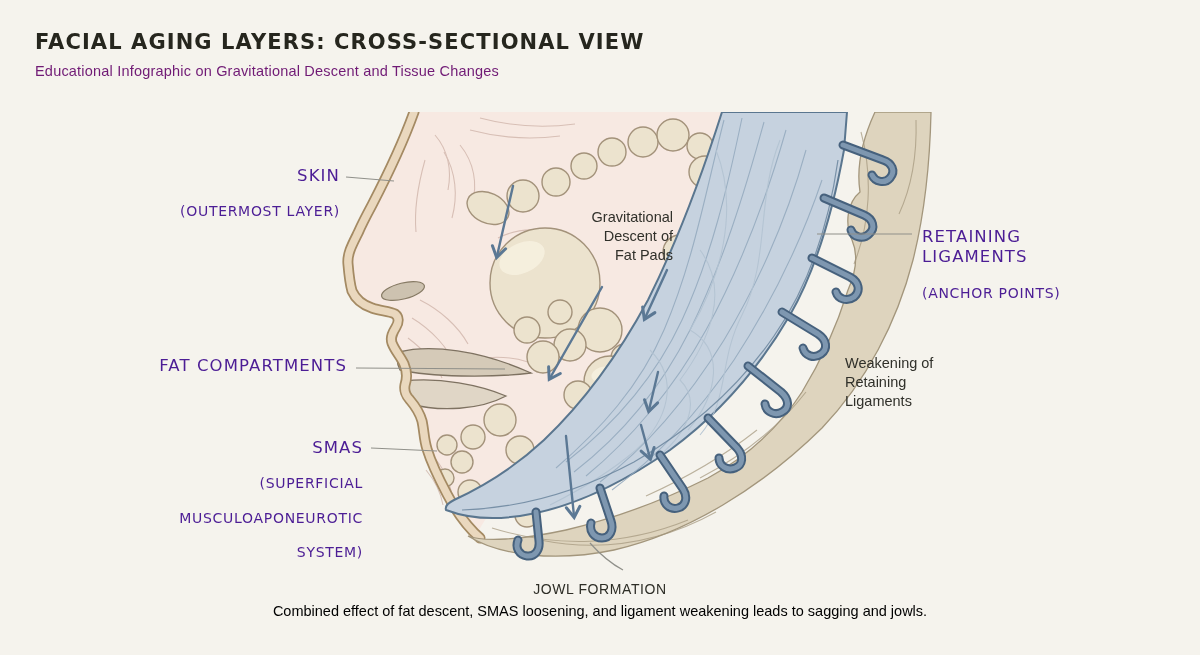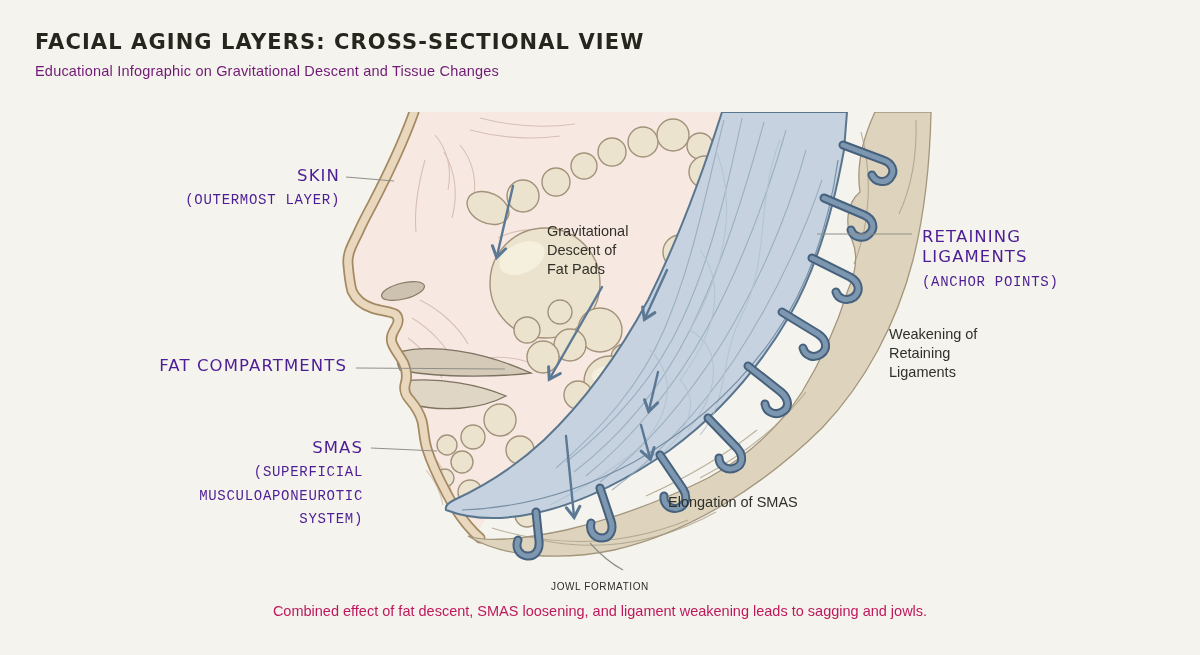--- a/index.html
+++ b/index.html
@@ -19,41 +19,41 @@
   }
   .hdr-sub{
     left:35px;top:63px;
     font-size:14.5px;color:#701a75;letter-spacing:.2px;
   }
 
   .lbl{
     font-family:"DejaVu Sans",sans-serif;
     font-size:16.5px;letter-spacing:1.1px;color:#4c1d95;line-height:1.24;
   }
-  .lbl .sub{font-size:14px;letter-spacing:.7px;margin-top:6px;font-family:Liberation Mono, monospace;}
+  .lbl .sub{font-size:14px;letter-spacing:.7px;margin-top:17px;}
 
   .lbl-skin{right:860px;top:166px;text-align:right;}
   .lbl-fat{right:853px;top:356px;text-align:right;}
   .lbl-smas{right:837px;top:438px;text-align:right;}
   .lbl-lig{left:922px;top:227px;text-align:left;}
 
   .note{
     font-size:14.5px;color:#30302a;line-height:1.3;
   }
-  .note-gravity{left:547px;top:222px;width:126px;text-align:left;}
-  .note-weak{left:845px;top:325px;width:120px;margin-left:44px;}
+  .note-gravity{left:547px;top:208px;width:126px;text-align:right;}
+  .note-weak{left:845px;top:354px;width:120px;}
   .note-loose{left:668px;top:493px;width:190px;}
 
   .ftr-title{
     left:0;right:0;top:581px;text-align:center;
-    font-size:10px;letter-spacing:.6px;color:#2d2d26;
+    font-size:14px;letter-spacing:.6px;color:#2d2d26;
   }
   .ftr-desc{
     left:0;right:0;top:603px;text-align:center;
-    font-size:14.5px;color:#be185d;
+    font-size:14.5px;color:#000000;
   }
 </style>
 </head>
 <body>
 
 <div class="stage">
 
   <svg class="art" width="1200" height="655" viewBox="0 0 1200 655">
     <defs>
       <clipPath id="clipIll">
@@ -263,19 +263,18 @@
     <div>Fat Pads</div>
   </div>
 
   <div class="txt note note-weak">
     <div>Weakening of</div>
     <div>Retaining</div>
     <div>Ligaments</div>
   </div>
 
   <div class="txt note note-loose">
-    <div>Elongation of SMAS</div>
   </div>
 
   <div class="txt ftr-title">JOWL FORMATION</div>
   <div class="txt ftr-desc">Combined effect of fat descent, SMAS loosening, and ligament weakening leads to sagging and jowls.</div>
 
 </div>
 
 </body></html>

